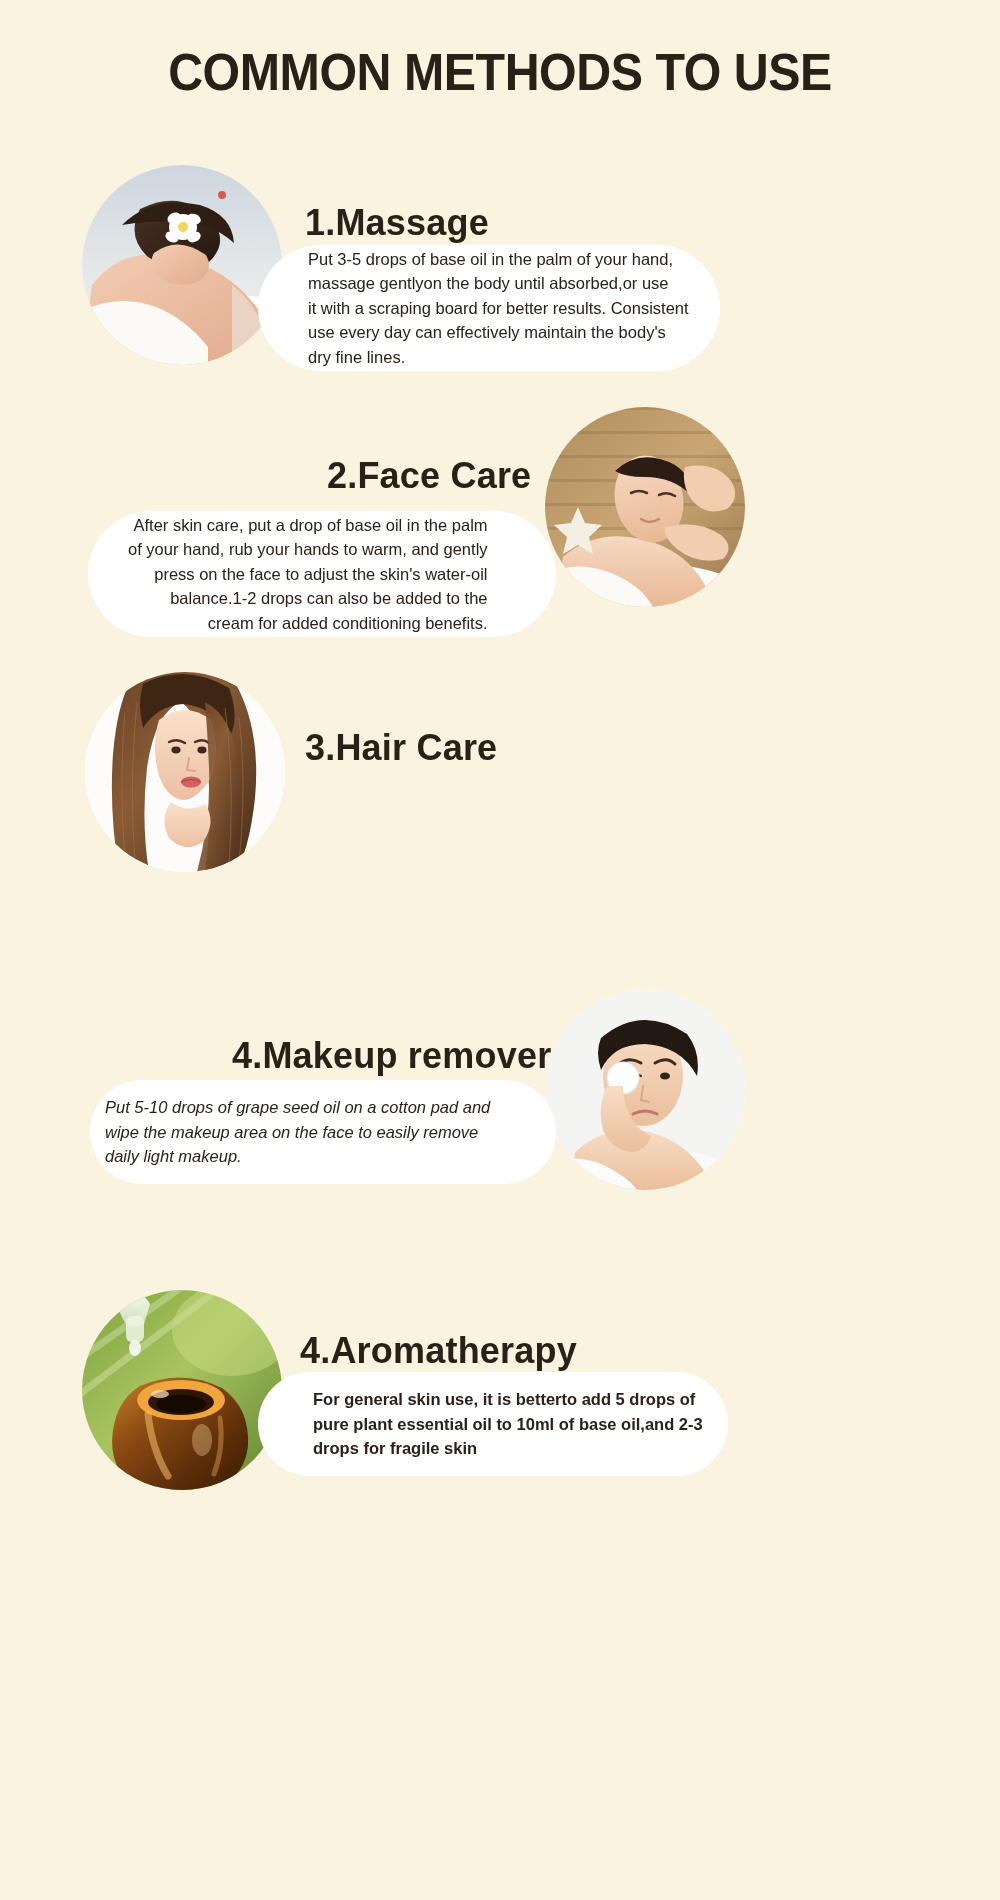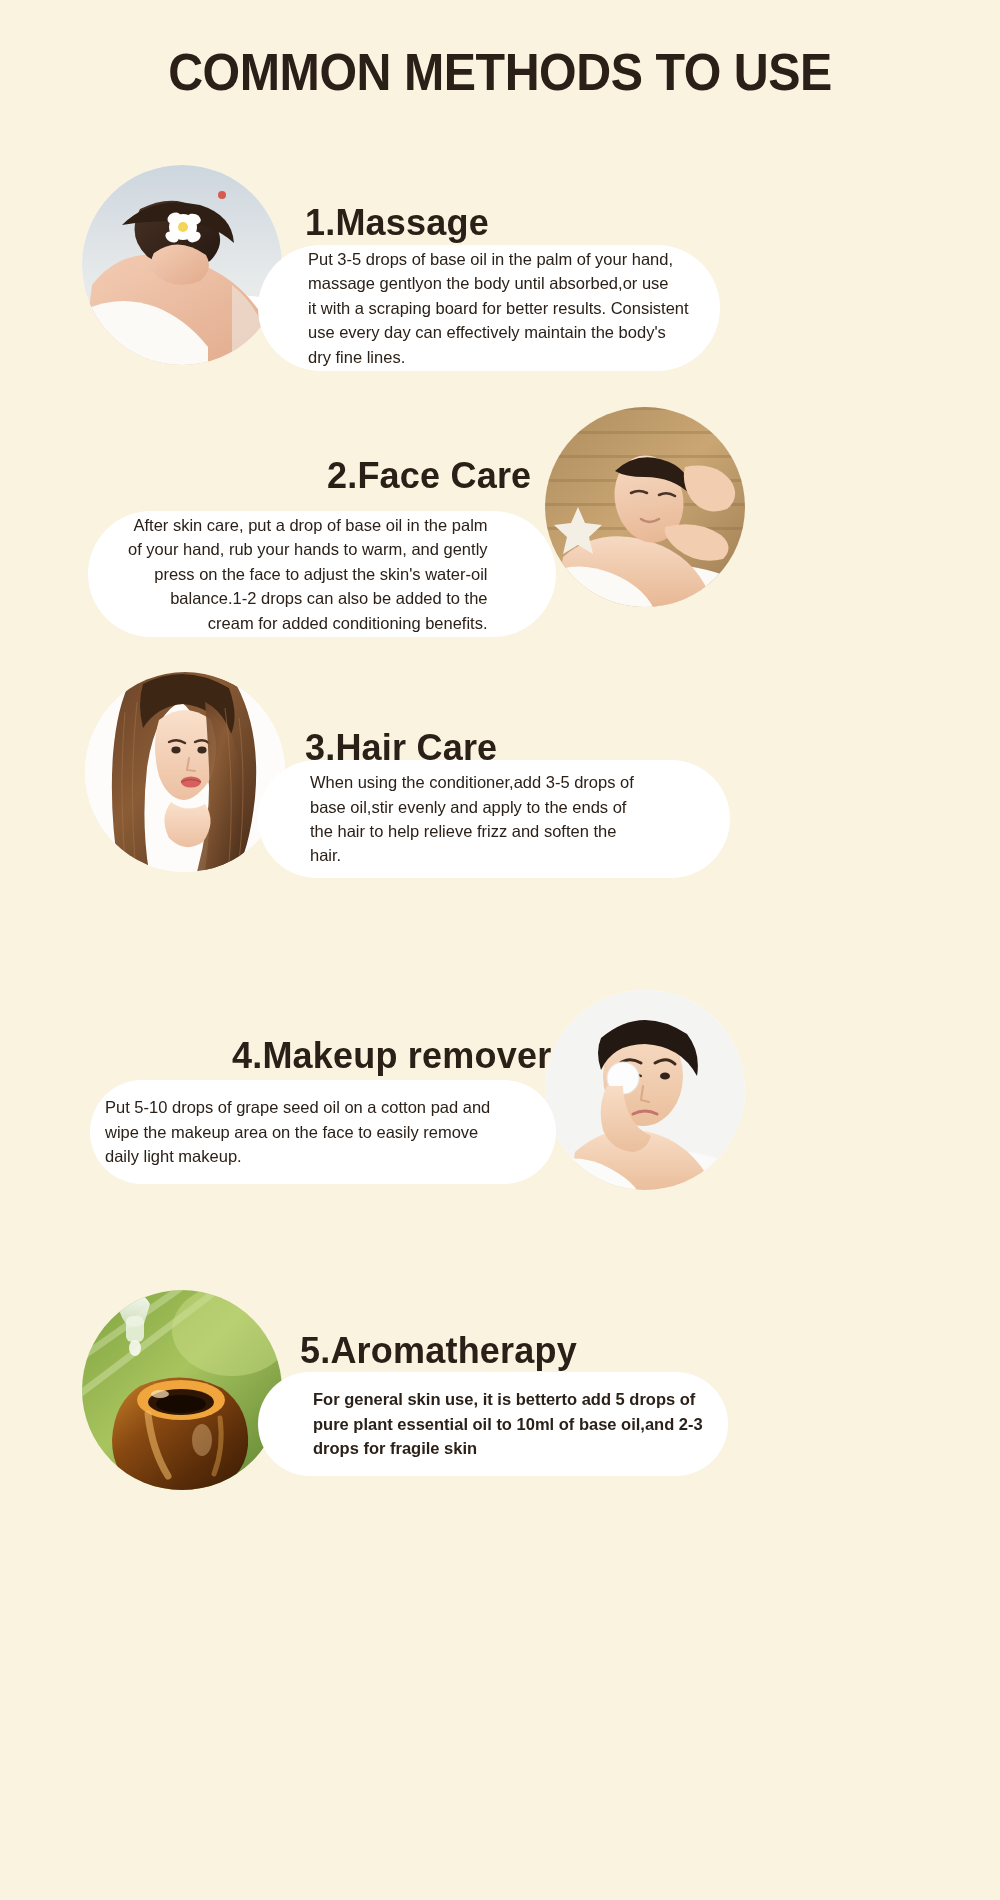--- a/index.html
+++ b/index.html
@@ -94,21 +94,21 @@
   #sec3 .photo { left: 85px; top: 0px; width: 200px; height: 200px; }
   #sec3 .heading { left: 305px; top: 55px; }
   #sec3 .panel { left: 258px; top: 88px; width: 472px; height: 118px; border-radius: 59px; }
   #sec3 .panel p { padding-left: 52px; padding-right: 16px; }
 
   
   #sec4 { top: 990px; height: 230px; }
   #sec4 .photo { left: 545px; top: 0px; width: 200px; height: 200px; }
   #sec4 .heading { left: 232px; top: 45px; }
   #sec4 .panel { left: 90px; top: 90px; width: 466px; height: 104px; border-radius: 52px; }
-  #sec4 .panel p { padding-left: 15px; padding-right: 20px; }
+  #sec4 .panel p { padding-left: 15px; padding-right: 20px; font-style: italic; }
 
   
   #sec5 { top: 1290px; height: 230px; }
   #sec5 .photo { left: 82px; top: 0px; width: 200px; height: 200px; }
   #sec5 .heading { left: 300px; top: 40px; }
   #sec5 .panel { left: 258px; top: 82px; width: 470px; height: 104px; border-radius: 52px; }
   #sec5 .panel p { padding-left: 55px; padding-right: 16px; font-weight: bold; }
 </style>
 </head>
 <body>
@@ -246,26 +246,20 @@
           <path d="M52 30 Q44 110 50 192"></path>
           <path d="M140 36 Q150 110 144 192"></path>
           <path d="M154 46 Q162 112 154 190"></path>
         </g>
         <path d="M86 130 Q102 142 120 132 Q132 150 118 170 Q100 182 84 166 Q74 146 86 130 Z" fill="url(#h3skin)"></path>
       </svg>
     </div>
 
     <div class="heading">3.Hair Care</div>
 
-    <div class="panel">
-      <p>When using the conditioner,add 3-5 drops of
-base oil,stir evenly and apply to the ends of
-the hair to help relieve frizz and soften the
-hair.</p>
-    </div>
   </div>
 
   <div class="section" id="sec4">
 
     <div class="photo">
       <svg class="sky" viewBox="0 0 200 200" preserveAspectRatio="xMidYMid slice">
         <defs>
           <linearGradient id="k4skin" x1="0" y1="0" x2="0" y2="1">
             <stop offset="0%" stop-color="#f8ddc6"></stop>
             <stop offset="100%" stop-color="#eabf9c"></stop>
@@ -333,21 +327,21 @@
         <ellipse cx="99" cy="110" rx="44" ry="20" fill="#f0a63c"></ellipse>
         <ellipse cx="99" cy="112" rx="33" ry="13" fill="#2f1604"></ellipse>
         <ellipse cx="99" cy="114" rx="25" ry="9" fill="#150900"></ellipse>
         <path d="M66 124 Q70 160 86 186" stroke="#f4c069" stroke-width="7" fill="none" opacity="0.55" stroke-linecap="round"></path>
         <path d="M138 128 Q142 158 132 184" stroke="#f2b455" stroke-width="5" fill="none" opacity="0.4" stroke-linecap="round"></path>
         <ellipse cx="120" cy="150" rx="10" ry="16" fill="#ffd9a0" opacity="0.35"></ellipse>
         <ellipse cx="78" cy="104" rx="9" ry="4" fill="#ffe6bb" opacity="0.7"></ellipse>
       </svg>
     </div>
 
-    <div class="heading">5.Aromatherapy</div>
+    <div class="heading">4.Aromatherapy</div>
 
     <div class="panel">
       <p>For general skin use, it is betterto add 5 drops of
 pure plant essential oil to 10ml of base oil,and 2-3
 drops for fragile skin</p>
     </div>
   </div>
 
 </div>
 

